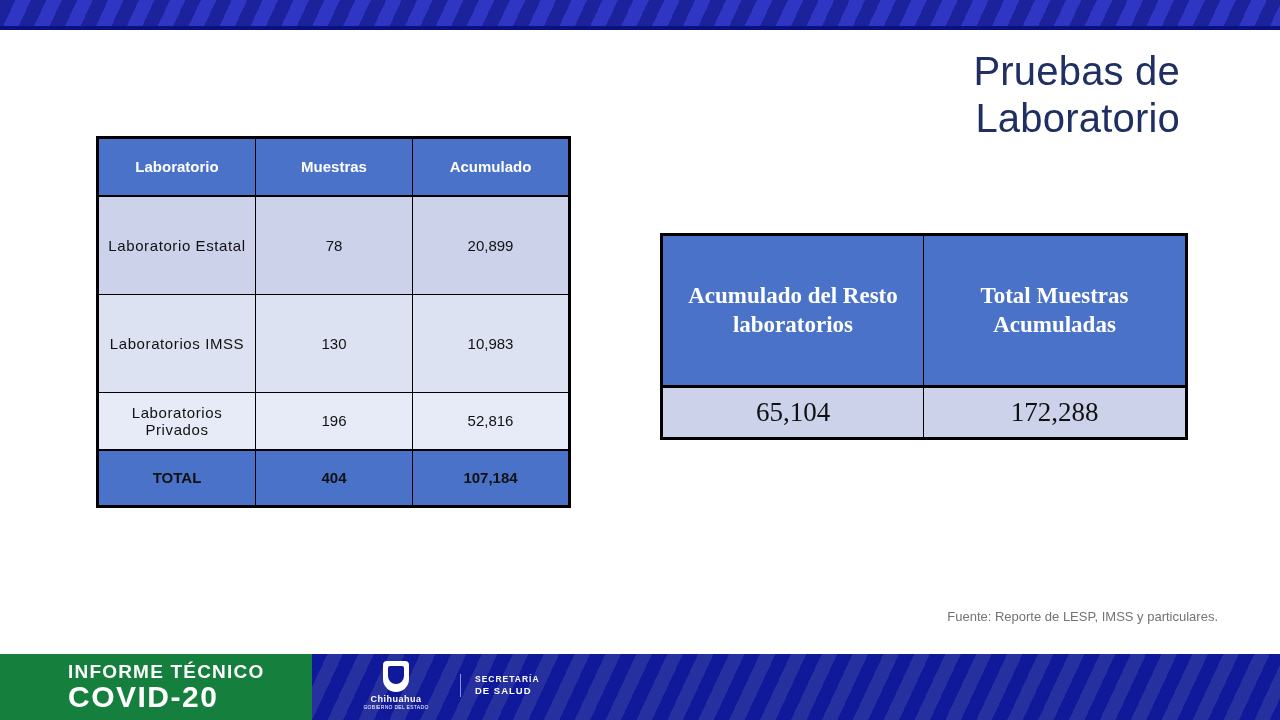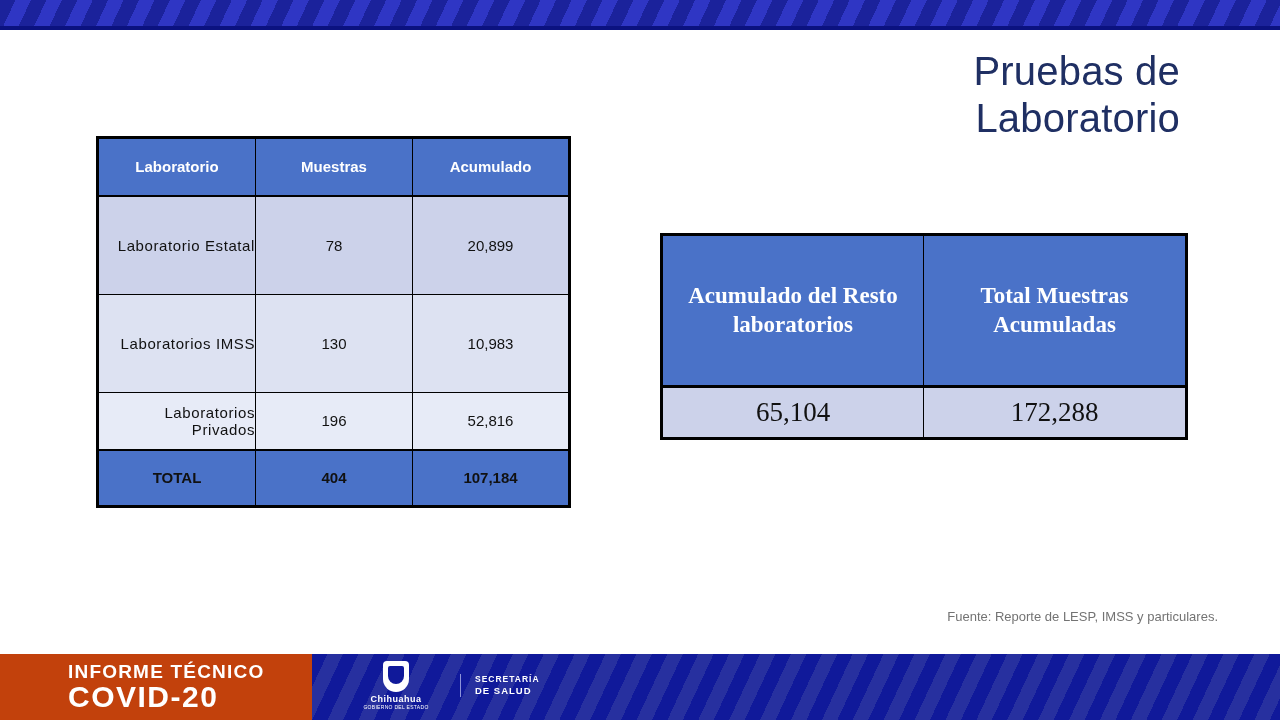--- a/index.html
+++ b/index.html
@@ -74,21 +74,21 @@
   }
   .lt-col1 { width: 158px; }
   .lt-col2 { width: 157px; }
   .lt-col3 { width: 157px; }
 
   .left-table tbody td {
     font-size: 15px;
     color: #111111;
   }
   .cell-label {
-    text-align: right;
+    text-align: center;
     padding: 6px 8px 6px 8px;
     letter-spacing: 0.6px;
   }
   .cell-num {
     text-align: center;
   }
   .row-a td { background: #ccd2ea; height: 99px; }
   .row-b td { background: #dde2f2; height: 98px; }
   .row-c td { background: #e7ebf7; height: 57px; }
   .row-total td {
@@ -150,21 +150,21 @@
   
   .bottom-bar {
     position: absolute;
     left: 0; bottom: 0;
     width: 1280px; height: 66px;
   }
   .bb-left {
     position: absolute;
     left: 0; top: 0;
     width: 312px; height: 66px;
-    background: #c2410c;
+    background: #15803d;
     overflow: hidden;
   }
   .bb-left-text {
     position: absolute;
     left: 68px; top: 8px;
     color: #ffffff;
   }
   .bb-informe {
     font-size: 19px;
     font-weight: bold;

